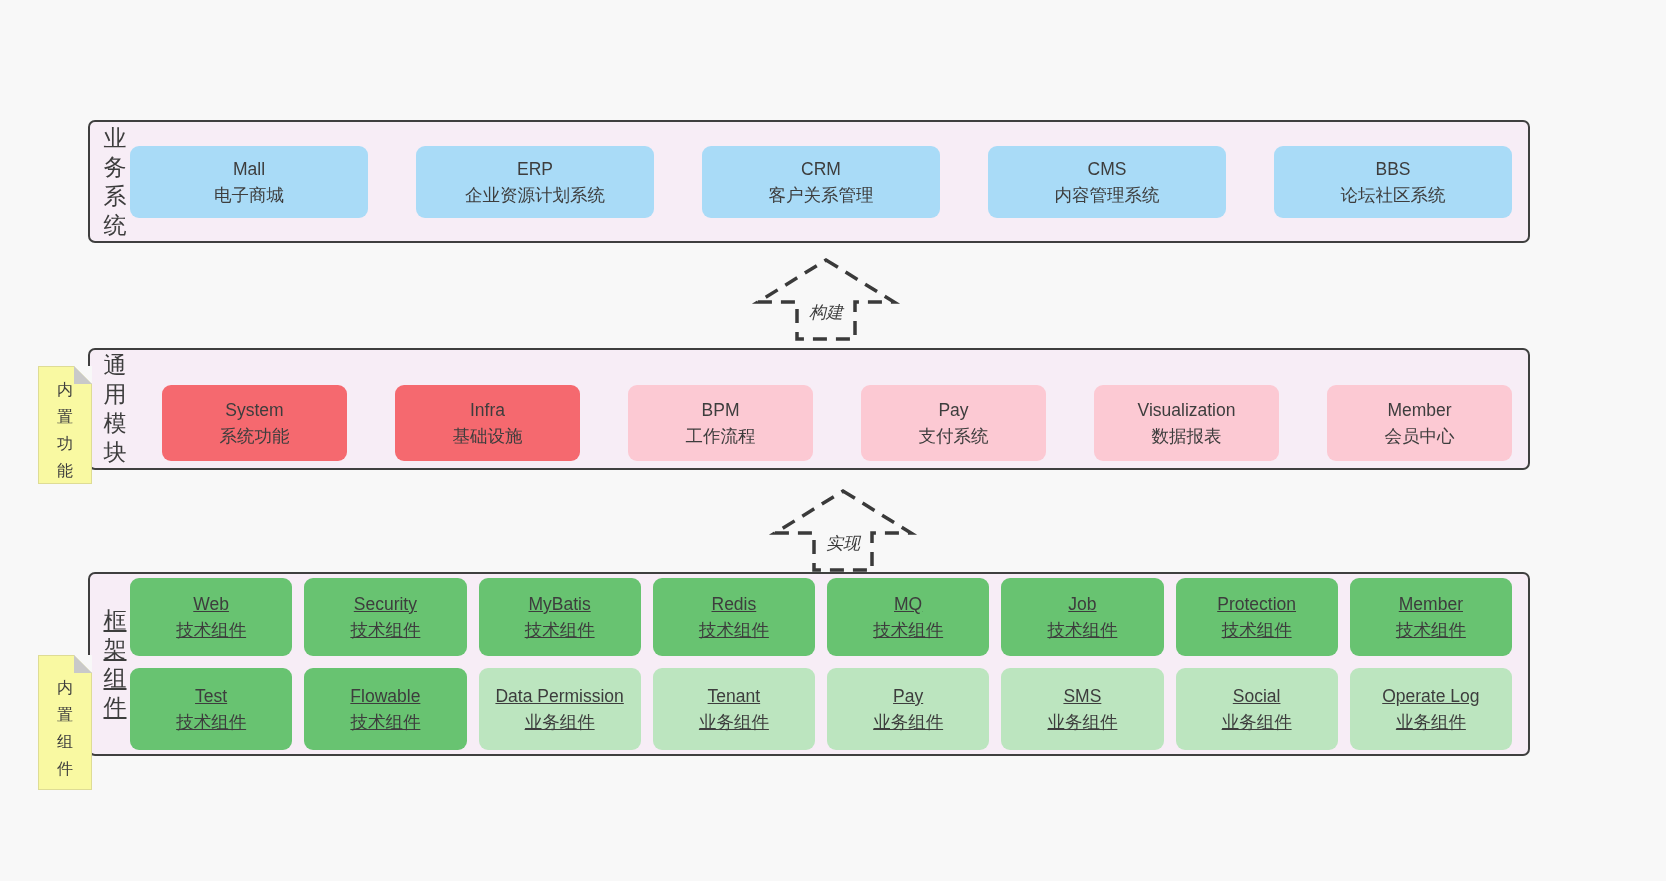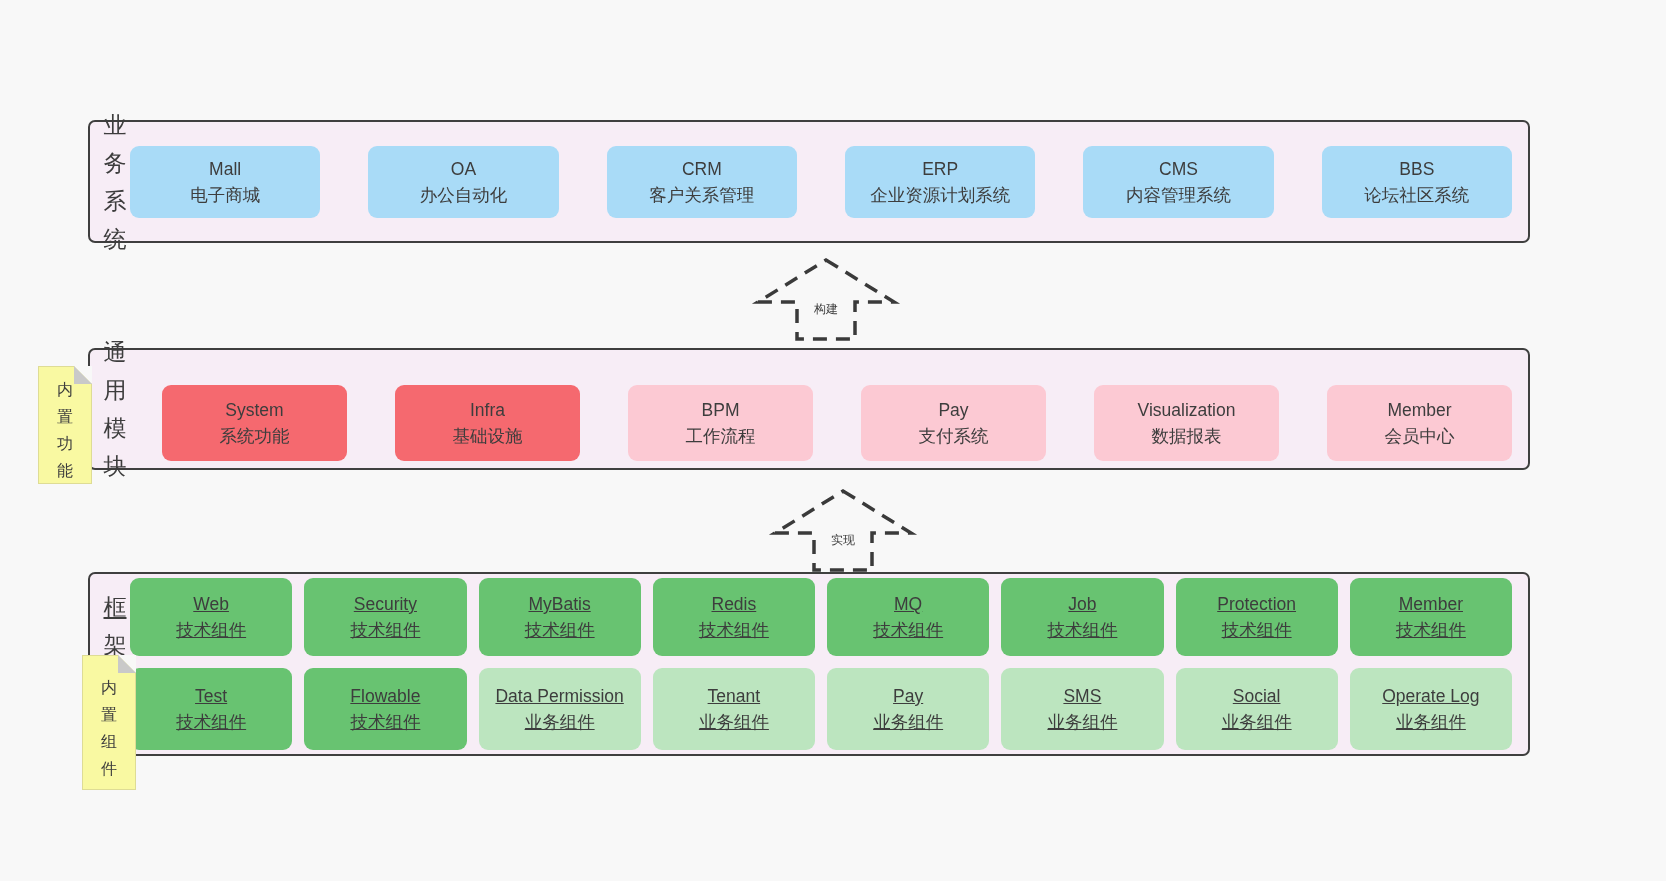--- a/index.html
+++ b/index.html
@@ -17,21 +17,21 @@
     background:var(--panel-bg);border:2px solid var(--panel-border);border-radius:7px;
     box-sizing:border-box;display:flex;align-items:center;
     padding:0 16px 0 10px;
   }
   .panel-business{top:120px;height:123px;}
   .panel-modules{top:348px;height:122px;gap:32px;}
   .panel-components{top:572px;height:184px;text-decoration:underline;}
 
   .v-label{
     width:30px;min-width:30px;
-    font-size:23px;line-height:38px;letter-spacing:0;
+    font-size:23px;line-height:29px;letter-spacing:0;
     word-break:break-all;text-align:center;color:var(--text);
   }
 
   .boxes{flex:1;display:flex;gap:48px;align-items:flex-end;}
   .box{
     flex:1;border-radius:9px;display:flex;flex-direction:column;
     align-items:center;justify-content:center;text-align:center;
     color:var(--text);font-size:17.5px;line-height:26px;
   }
   .boxes .box{height:72px;}
@@ -48,59 +48,55 @@
   }
   .grid .box{height:78px;flex:none;}
   .grid .box.r2{height:82px;}
 
   .arrow{position:absolute;width:150px;height:88px;}
   .arrow-build{left:751px;top:255px;}
   .arrow-implement{left:768px;top:486px;}
   .arrow svg{position:absolute;left:0;top:0;}
   .arrow-label{
     position:absolute;left:50%;top:46px;transform:translateX(-50%);
-    font-size:12px;background:var(--page-bg);padding:0 2px;white-space:nowrap;
+    font-size:17px;background:var(--page-bg);padding:0 2px;white-space:nowrap;font-style:italic;
   }
 
   .note{
     position:absolute;left:38px;width:54px;background:var(--note-bg);
     border:1px solid #dedc95;box-sizing:border-box;z-index:3;
   }
   .note-modules{top:366px;height:118px;}
-  .note-components{top:655px;height:135px;margin-left:44px;}
+  .note-components{top:655px;height:135px;}
   .note .fold{position:absolute;top:-1px;right:-1px;}
   .note-text{
     position:absolute;left:50%;top:54%;transform:translate(-50%,-50%);
     width:22px;font-size:16px;line-height:27px;word-break:break-all;
     text-align:center;color:var(--text);
   }
 </style>
 </head>
 <body>
 
 <div class="stage">
 
   <section class="panel panel-business">
     <div class="v-label">业务系统</div>
     <div class="boxes">
       <div class="box blue">
         <div>Mall</div>
         <div>电子商城</div>
       </div>
       <div class="box blue">
-        <div>OA</div>
-        <div>办公自动化</div>
+        <div>ERP</div>
+        <div>企业资源计划系统</div>
       </div>
       <div class="box blue">
         <div>CRM</div>
         <div>客户关系管理</div>
-      </div>
-      <div class="box blue">
-        <div>ERP</div>
-        <div>企业资源计划系统</div>
       </div>
       <div class="box blue">
         <div>CMS</div>
         <div>内容管理系统</div>
       </div>
       <div class="box blue">
         <div>BBS</div>
         <div>论坛社区系统</div>
       </div>
     </div>

